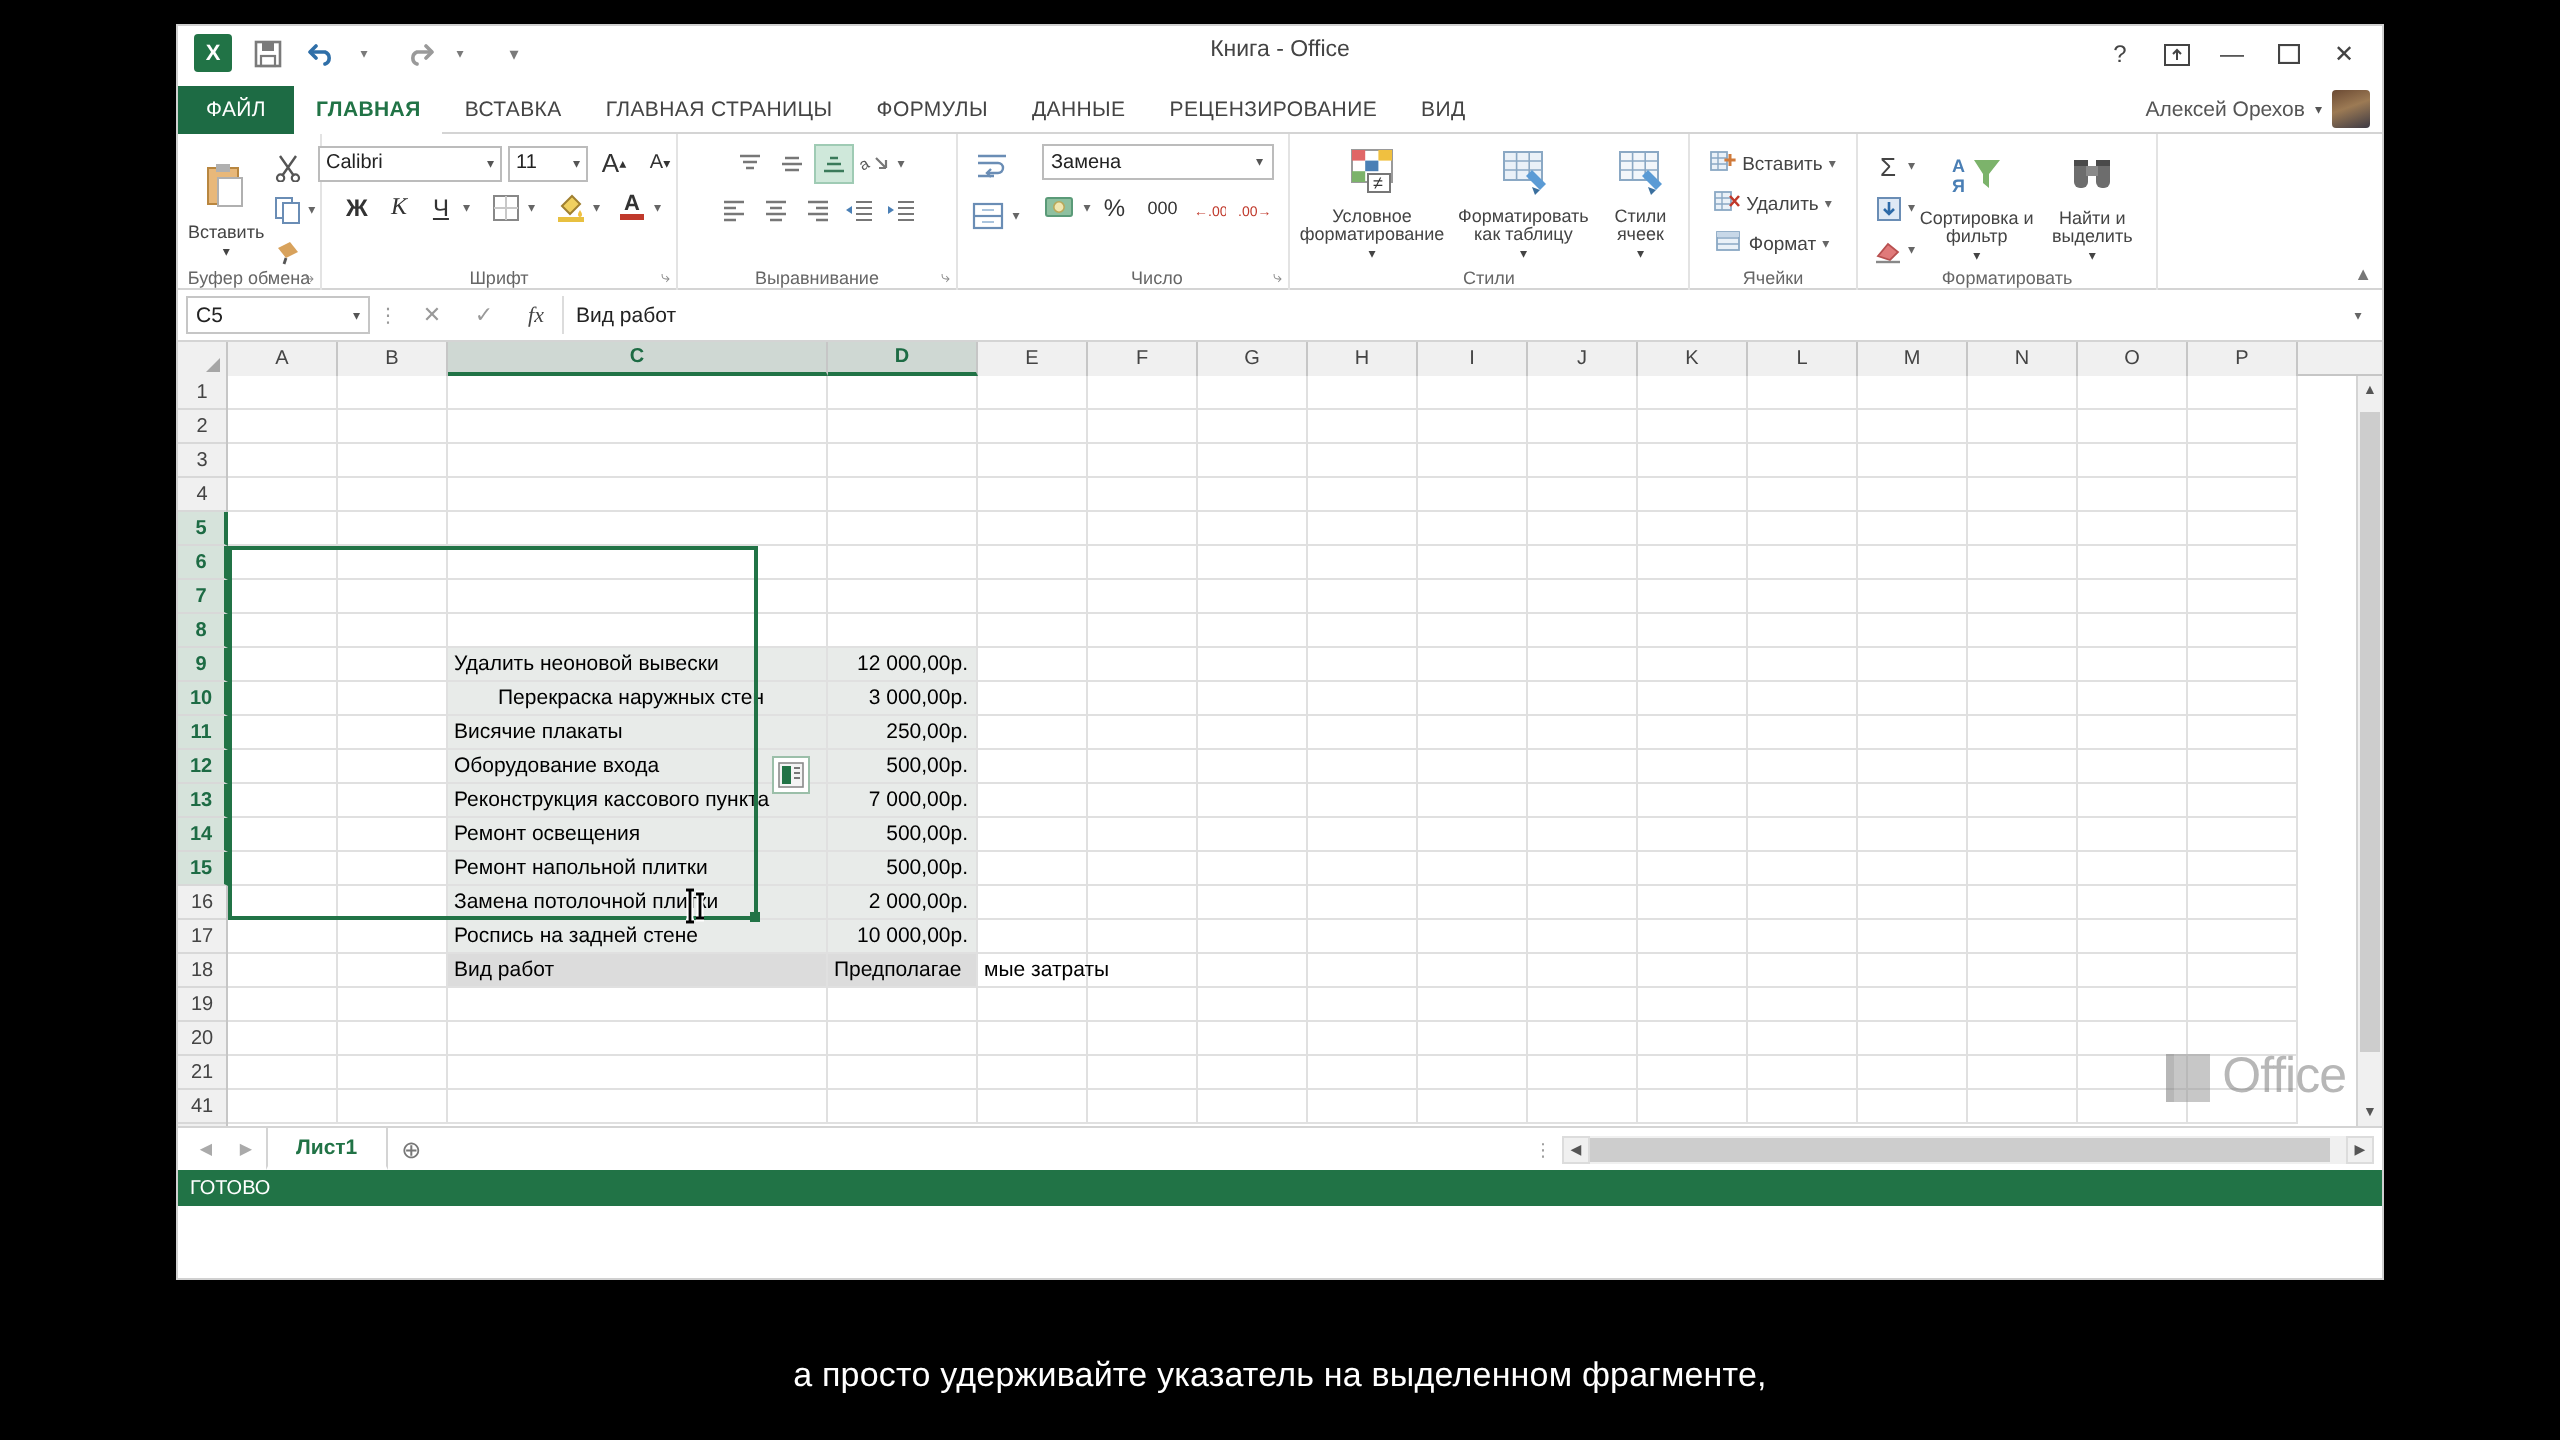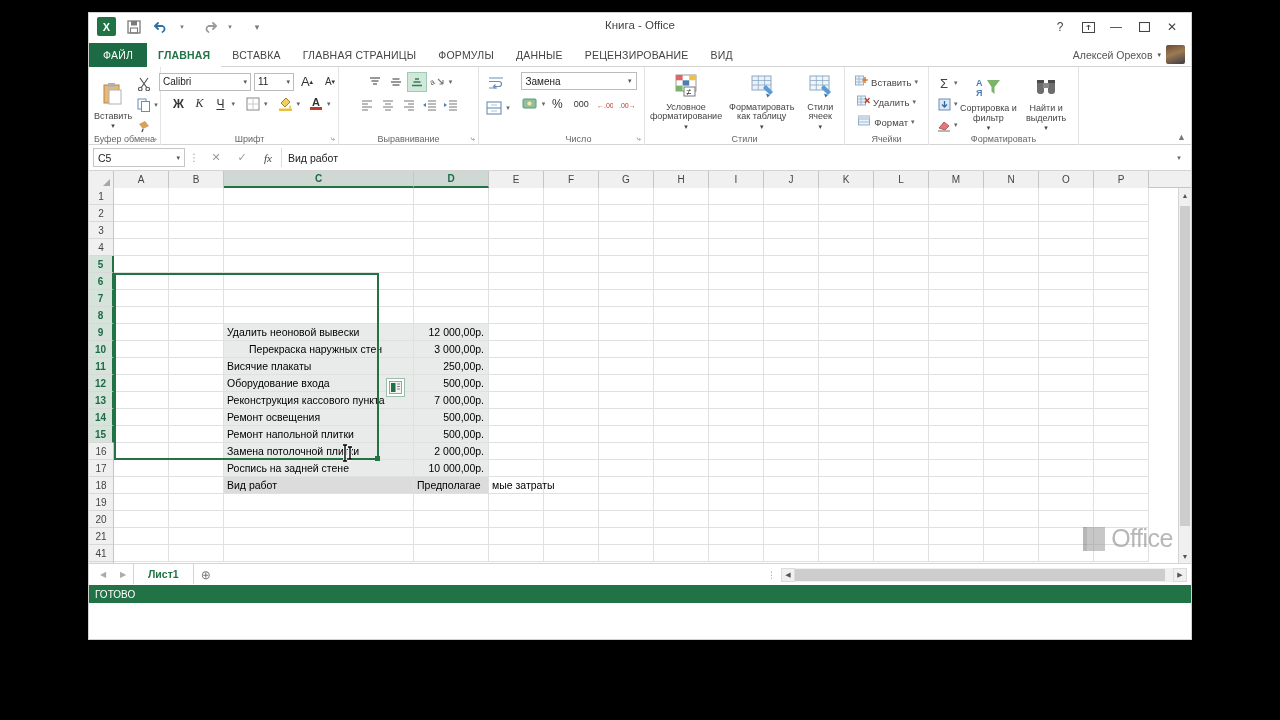--- a/index.html
+++ b/index.html
@@ -1093,13 +1093,14 @@
     </div>
 
     <div class="statusbar">
       <div class="stleft">
         <span class="stat">ГОТОВО</span>
       </div>
     </div>
 
   </div>
 
+  <div id="caption">а просто удерживайте указатель на выделенном фрагменте,</div>
 </div>
 
 </body></html>

